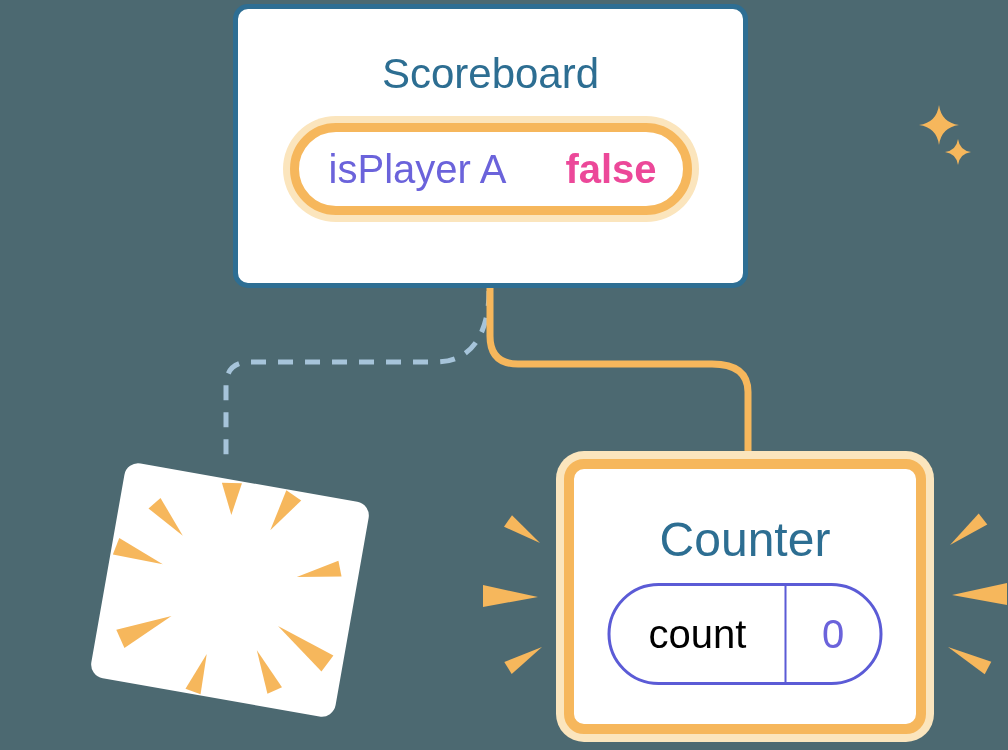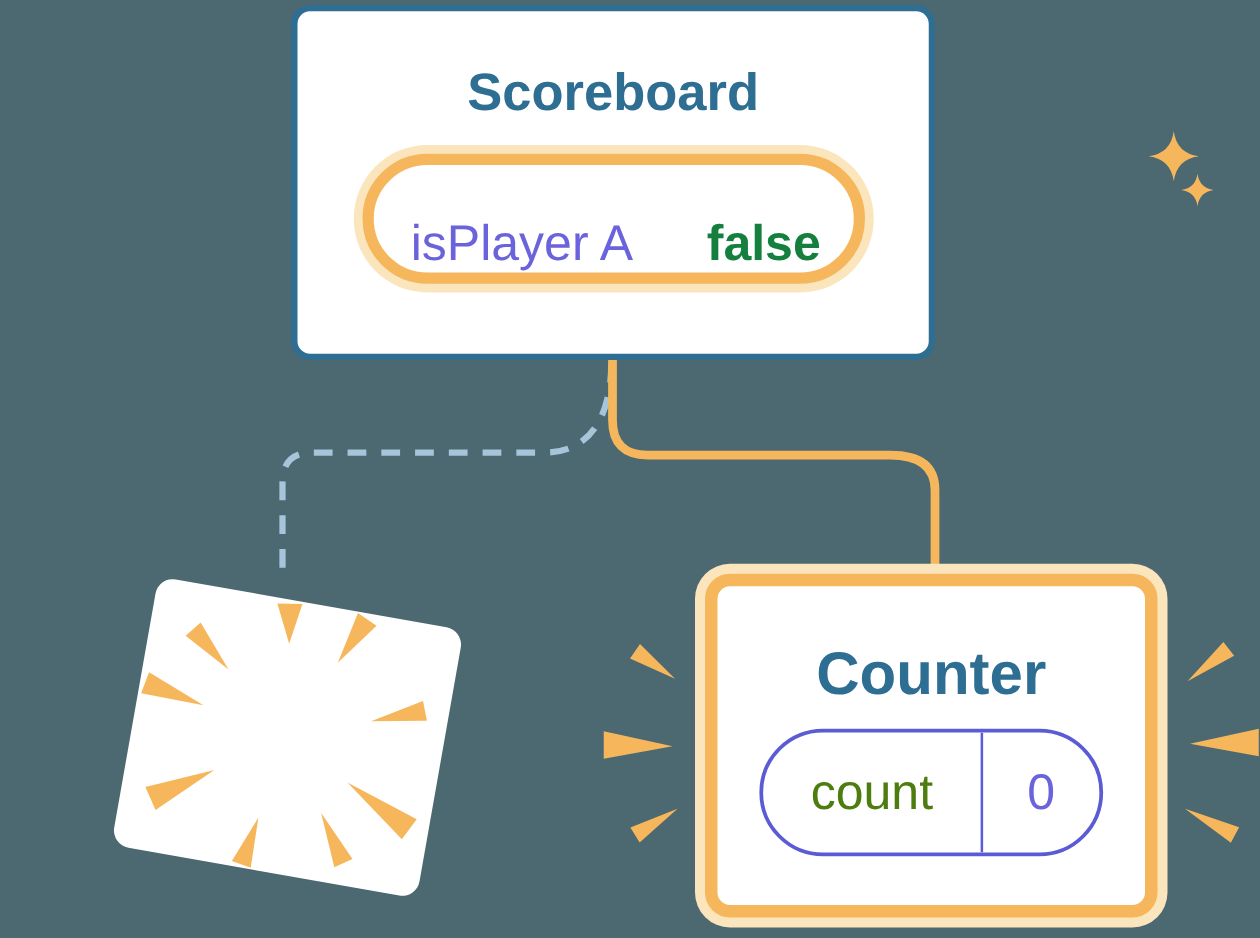--- a/index.html
+++ b/index.html
@@ -11,34 +11,34 @@
   .stage{position:relative;width:1008px;height:750px;background:#4C6971;}
 
   
   .scoreboard-card{
     position:absolute;left:233px;top:4px;width:515px;height:284px;
     background:#fff;border:5px solid #2E6E93;border-radius:15px;
     box-sizing:border-box;
   }
   .card-title{
     position:absolute;left:0;right:0;text-align:center;
-    color:#2D6E92;font-weight:bold;
+    color:#2D6E92;font-weight:normal;
   }
   .scoreboard-card .card-title{top:41px;font-size:42px;}
 
   .state-pill-orange{
     position:absolute;left:50%;transform:translateX(-50%);top:114px;
-    width:402px;height:104px;box-sizing:border-box;
+    width:402px;height:92px;box-sizing:border-box;
     background:#fff;border:9px solid #F6B75C;border-radius:60px;
     box-shadow:0 0 0 7px #FBE5BD;
-    display:flex;align-items:flex-end;overflow:hidden;
+    display:flex;align-items:center;overflow:hidden;
   }
   .state-pill-orange .cell{display:flex;align-items:center;justify-content:center;}
   .state-pill-orange .cell.key{width:238px;color:#6B63DB;font-size:40px;}
-  .state-pill-orange .cell.val{flex:1;color:#15803d;font-size:40px;font-weight:bold;}
+  .state-pill-orange .cell.val{flex:1;color:#ec4899;font-size:40px;font-weight:bold;}
   .state-pill-orange .divider{width:3px;background:#F6B75C;}
 
   .sparkles{position:absolute;left:678px;top:94px;}
 
   
   .connector-layer{position:absolute;left:0;top:0;width:1008px;height:750px;}
 
   
   .counter-card{
     position:absolute;left:564px;top:459px;width:362px;height:275px;
@@ -46,21 +46,21 @@
     box-shadow:0 0 0 8px #FBE5BD;box-sizing:border-box;
   }
   .counter-card .card-title{top:43px;font-size:48px;}
   .state-pill-purple{
     position:absolute;left:50%;transform:translateX(-50%);top:114px;
     width:275px;height:102px;box-sizing:border-box;
     background:#fff;border:3px solid #5B5BD6;border-radius:51px;
     display:flex;align-items:stretch;overflow:hidden;
   }
   .state-pill-purple .cell{display:flex;align-items:center;justify-content:center;}
-  .state-pill-purple .cell.key{width:174px;color:#4d7c0f;font-size:40px;}
+  .state-pill-purple .cell.key{width:174px;color:#000000;font-size:40px;}
   .state-pill-purple .cell.val{flex:1;color:#6B63DB;font-size:40px;}
   .state-pill-purple .divider{width:2px;background:#5B5BD6;}
 
   
   .removed-card{
     position:absolute;left:106px;top:481px;width:248px;height:218px;
     background:#fff;border-radius:14px;transform:rotate(10deg);
     overflow:hidden;
   }
   .burst{position:absolute;left:50%;top:50%;transform:translate(-50%,-50%);}

